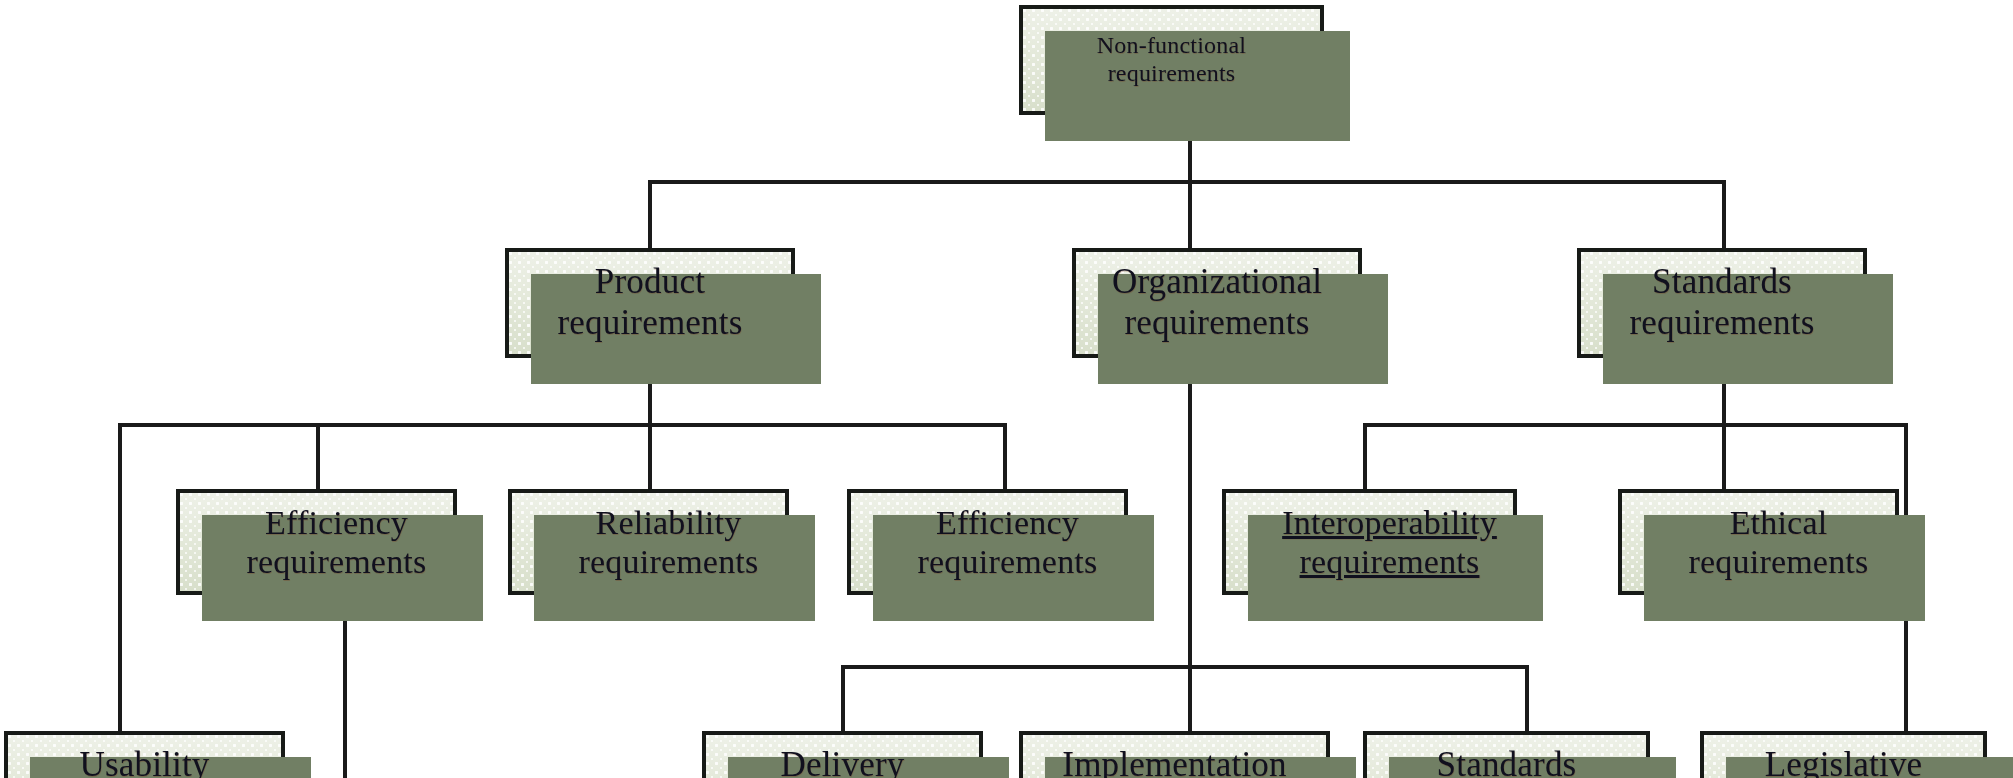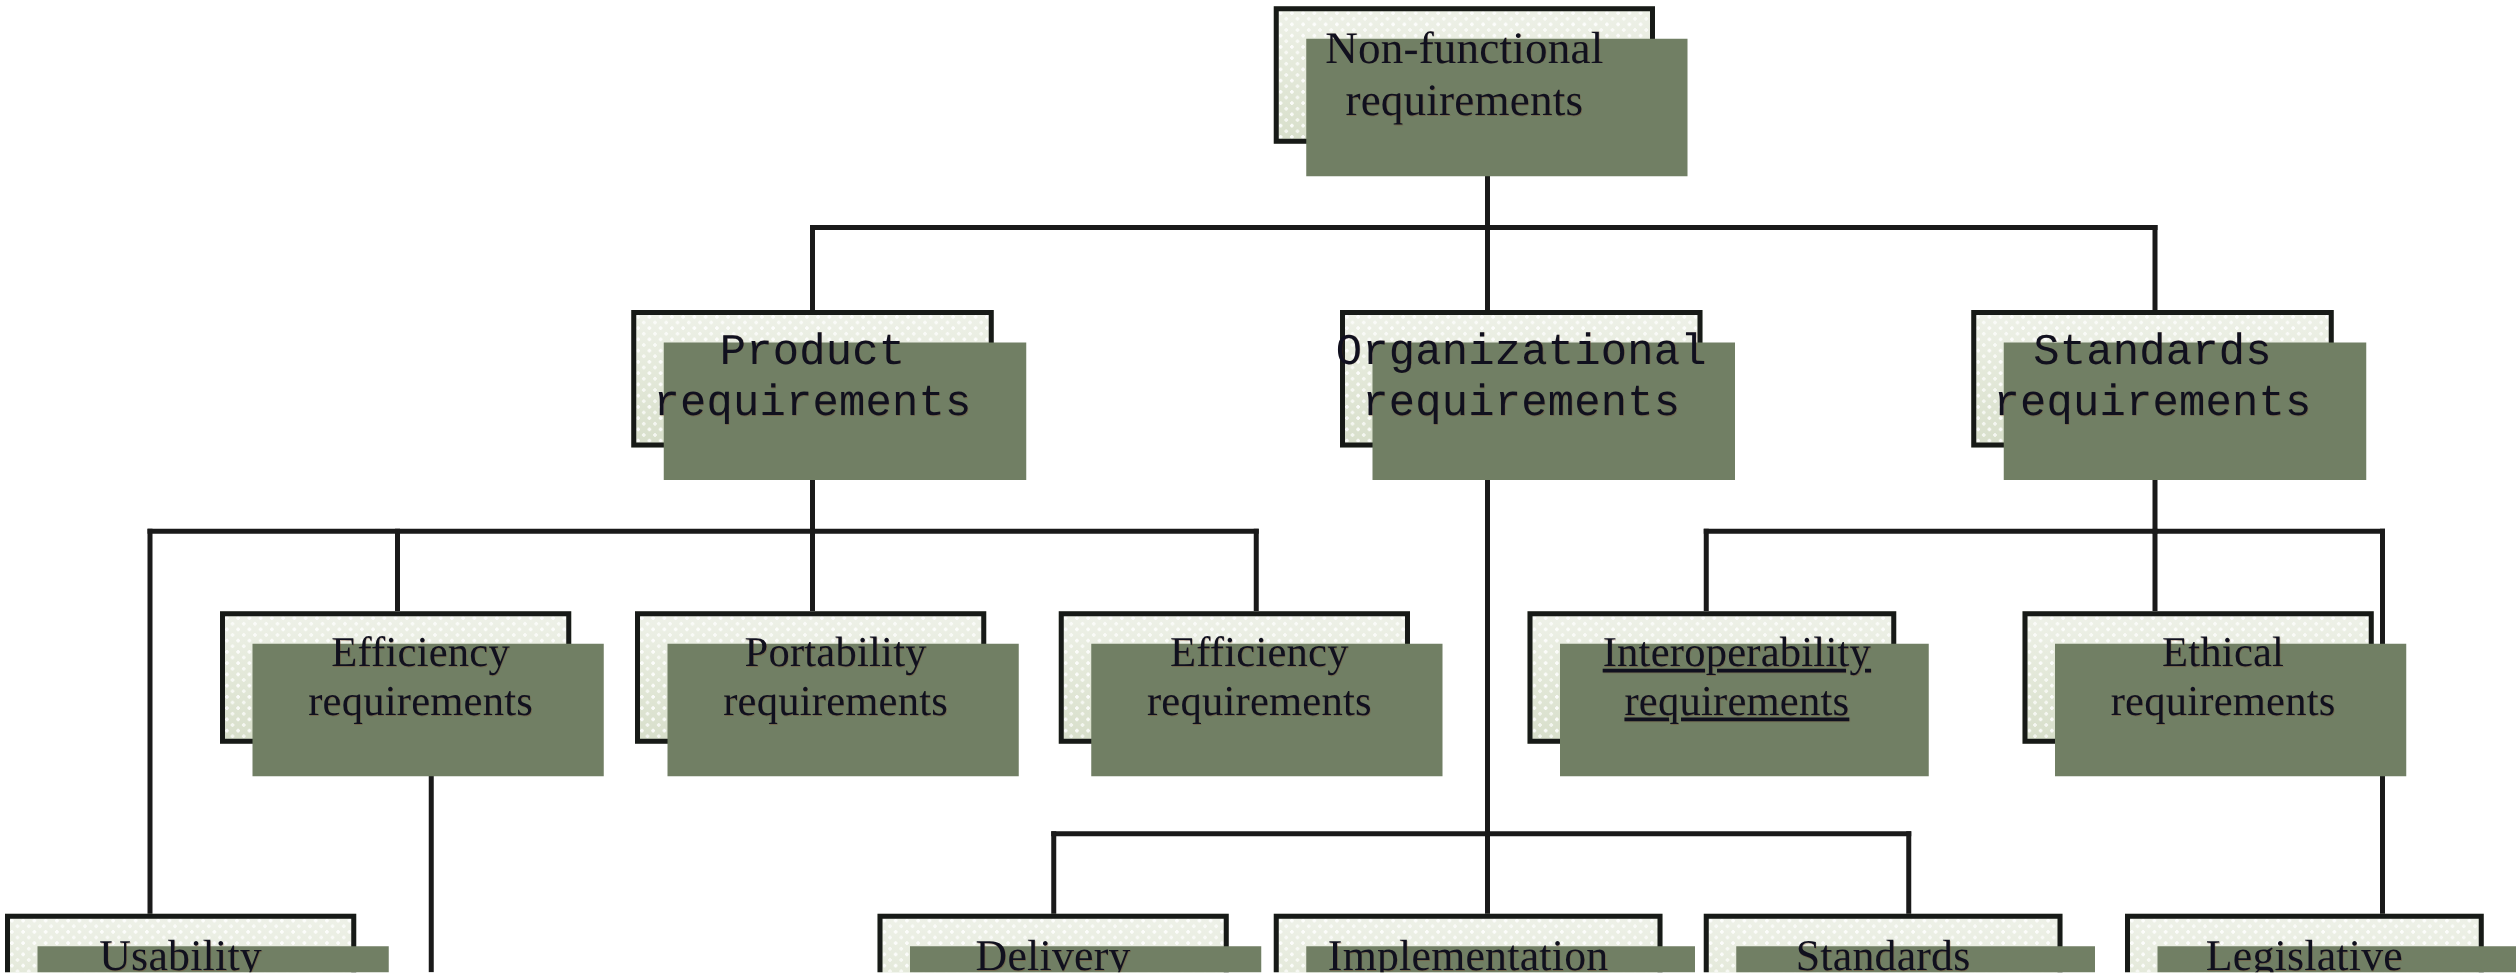--- a/index.html
+++ b/index.html
@@ -49,22 +49,22 @@
     z-index: -1;
   }
   .node-label {
     display: block;
     line-height: 1.16;
     letter-spacing: 0.2px;
     white-space: pre-line;
     padding: 0 6px;
     text-shadow: 0.5px 0.5px 0 rgba(120,60,30,0.30);
   }
-  .lvl0 .node-label { font-size: 36px; }
-  .lvl1 .node-label { font-size: 35px; font-family: Liberation Mono, monospace; }
+  .lvl0 .node-label { font-size: 24px; }
+  .lvl1 .node-label { font-size: 35px; }
   .lvl2 .node-label { font-size: 34px; margin-left: 40px; }
   .lvl3 .node-label { font-size: 35px; }
 </style>
 </head>
 <body>
 
 <div id="diagram-root">
 
   <div class="conn-v" style="left:1188px; top:110px; height:142px;"></div>
   <div class="conn-h" style="left:648px; top:180px; width:1078px;"></div>
@@ -116,21 +116,21 @@
   </div>
 
   <div class="node lvl2" style="left:176px; top:489px; width:281px; height:106px;">
     <span class="shadow" style="left:22px; top:22px; width:281px; height:106px;"></span>
     <span class="node-label">Efficiency
 requirements</span>
   </div>
 
   <div class="node lvl2" style="left:508px; top:489px; width:281px; height:106px;">
     <span class="shadow" style="left:22px; top:22px; width:281px; height:106px;"></span>
-    <span class="node-label">Portability
+    <span class="node-label">Reliability
 requirements</span>
   </div>
 
   <div class="node lvl2" style="left:847px; top:489px; width:281px; height:106px;">
     <span class="shadow" style="left:22px; top:22px; width:281px; height:106px;"></span>
     <span class="node-label">Efficiency
 requirements</span>
   </div>
 
   <div class="node lvl2" style="left:1222px; top:489px; width:295px; height:106px;text-decoration:underline;">

